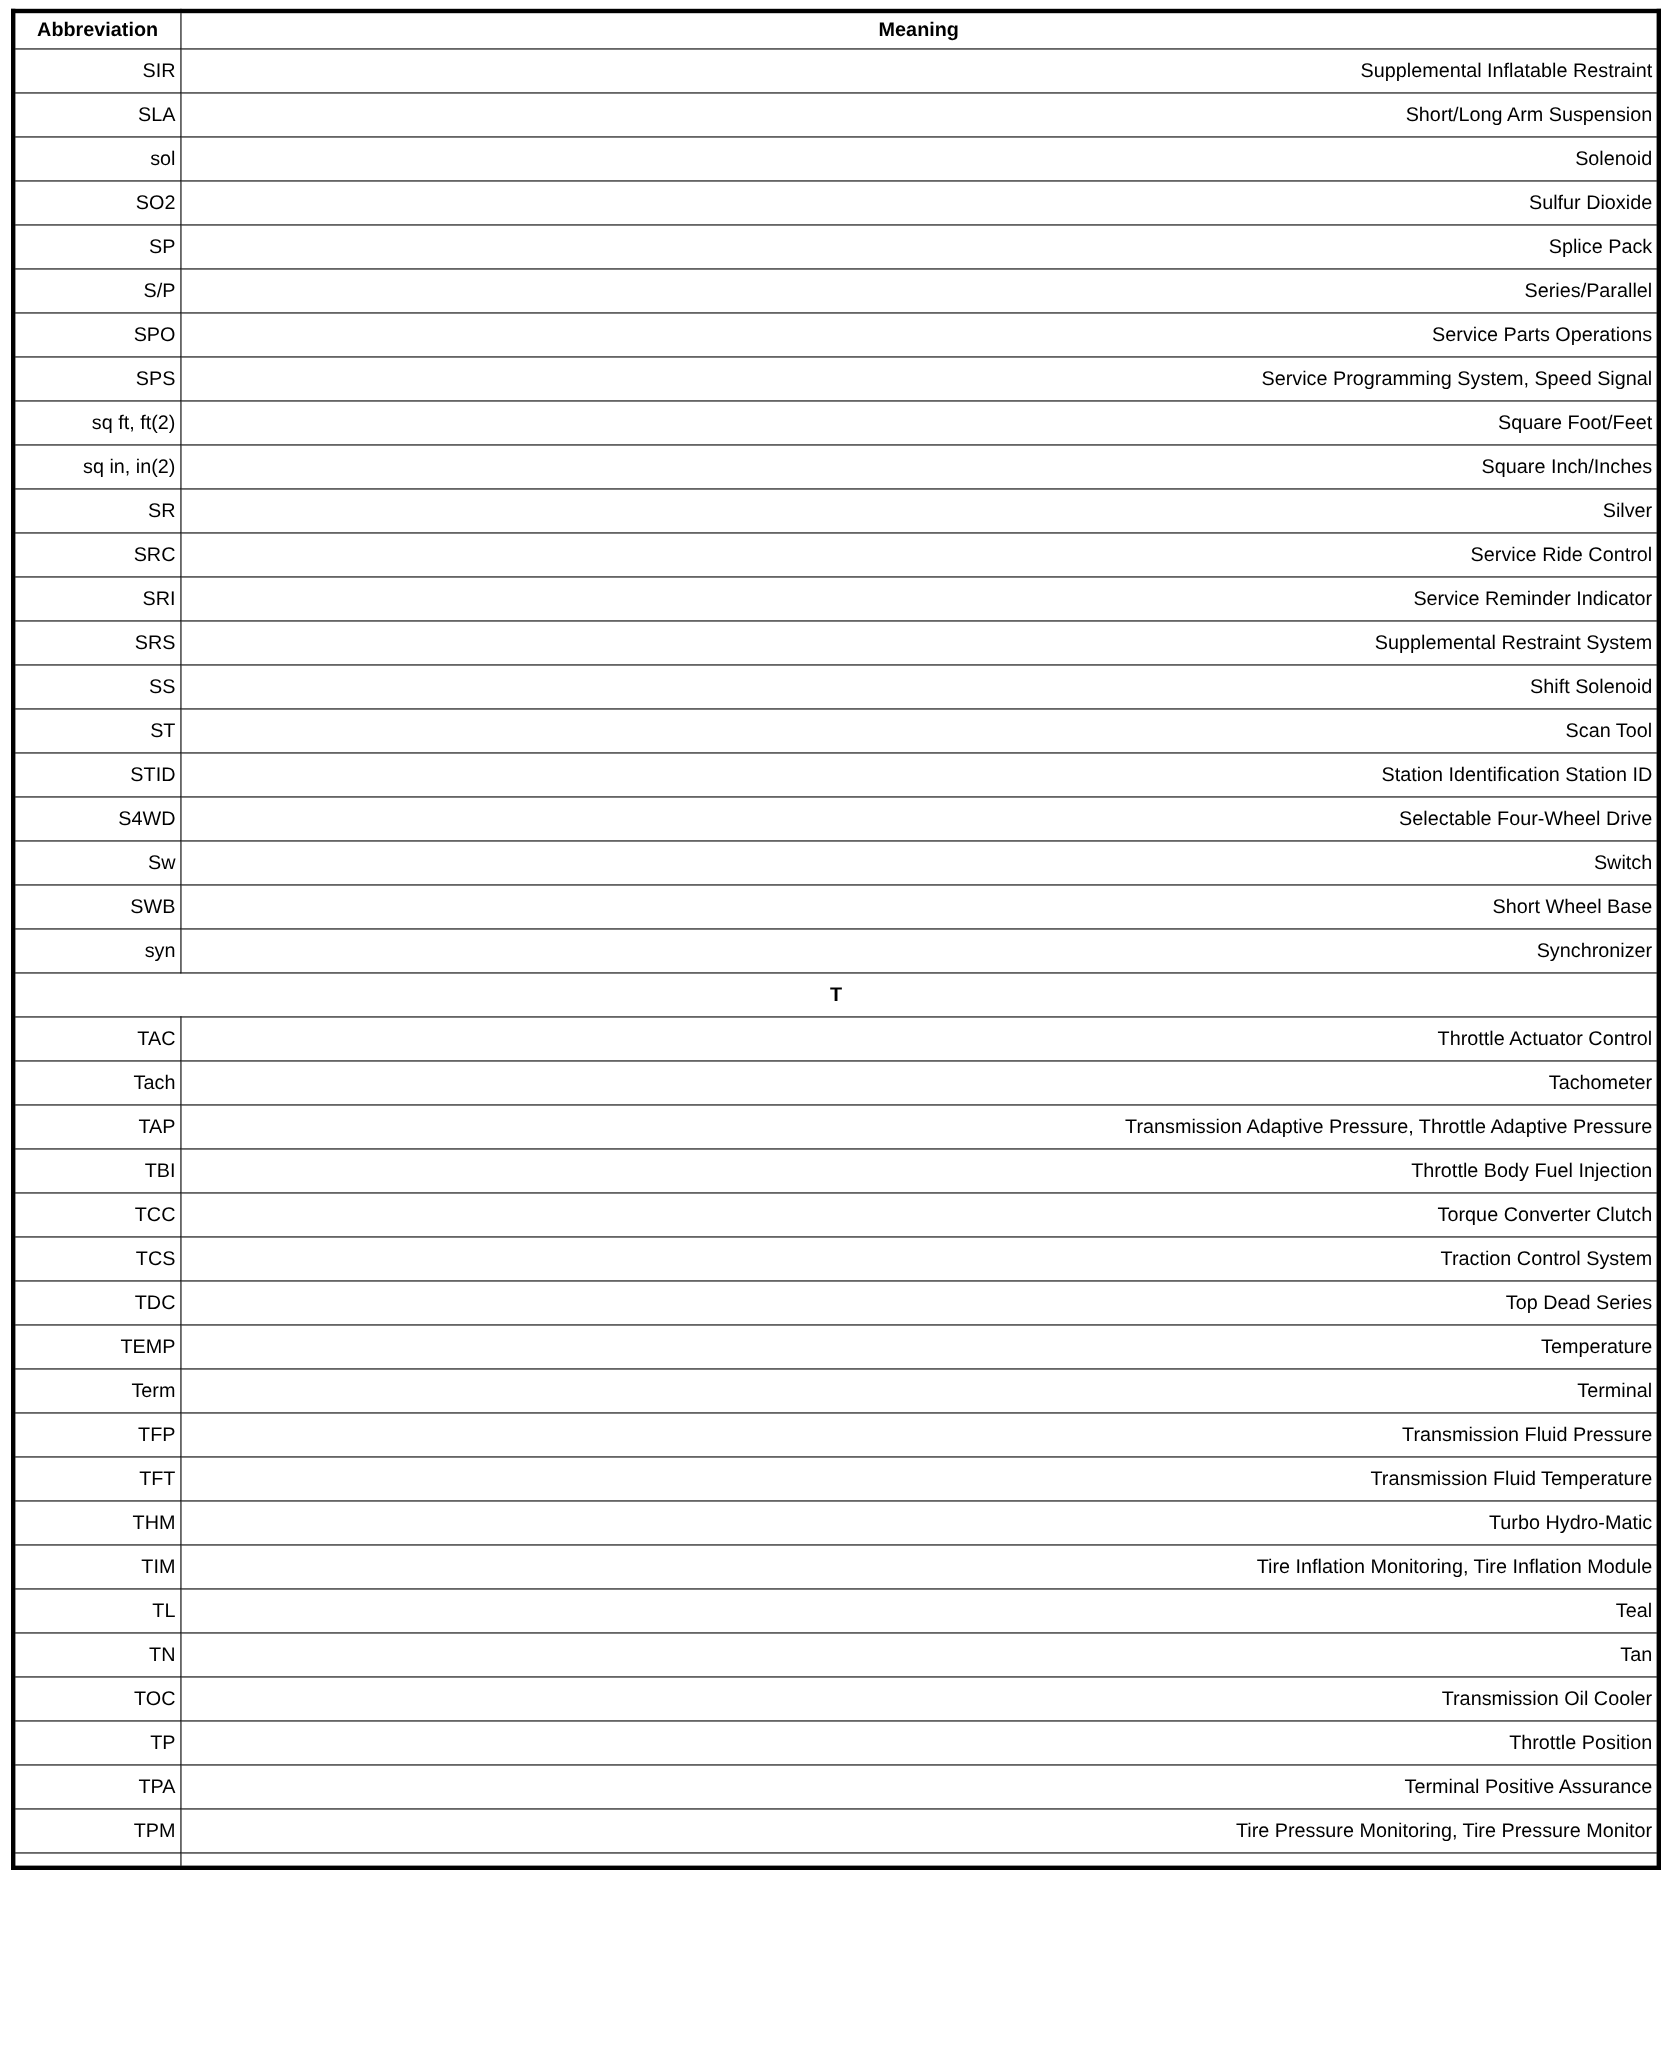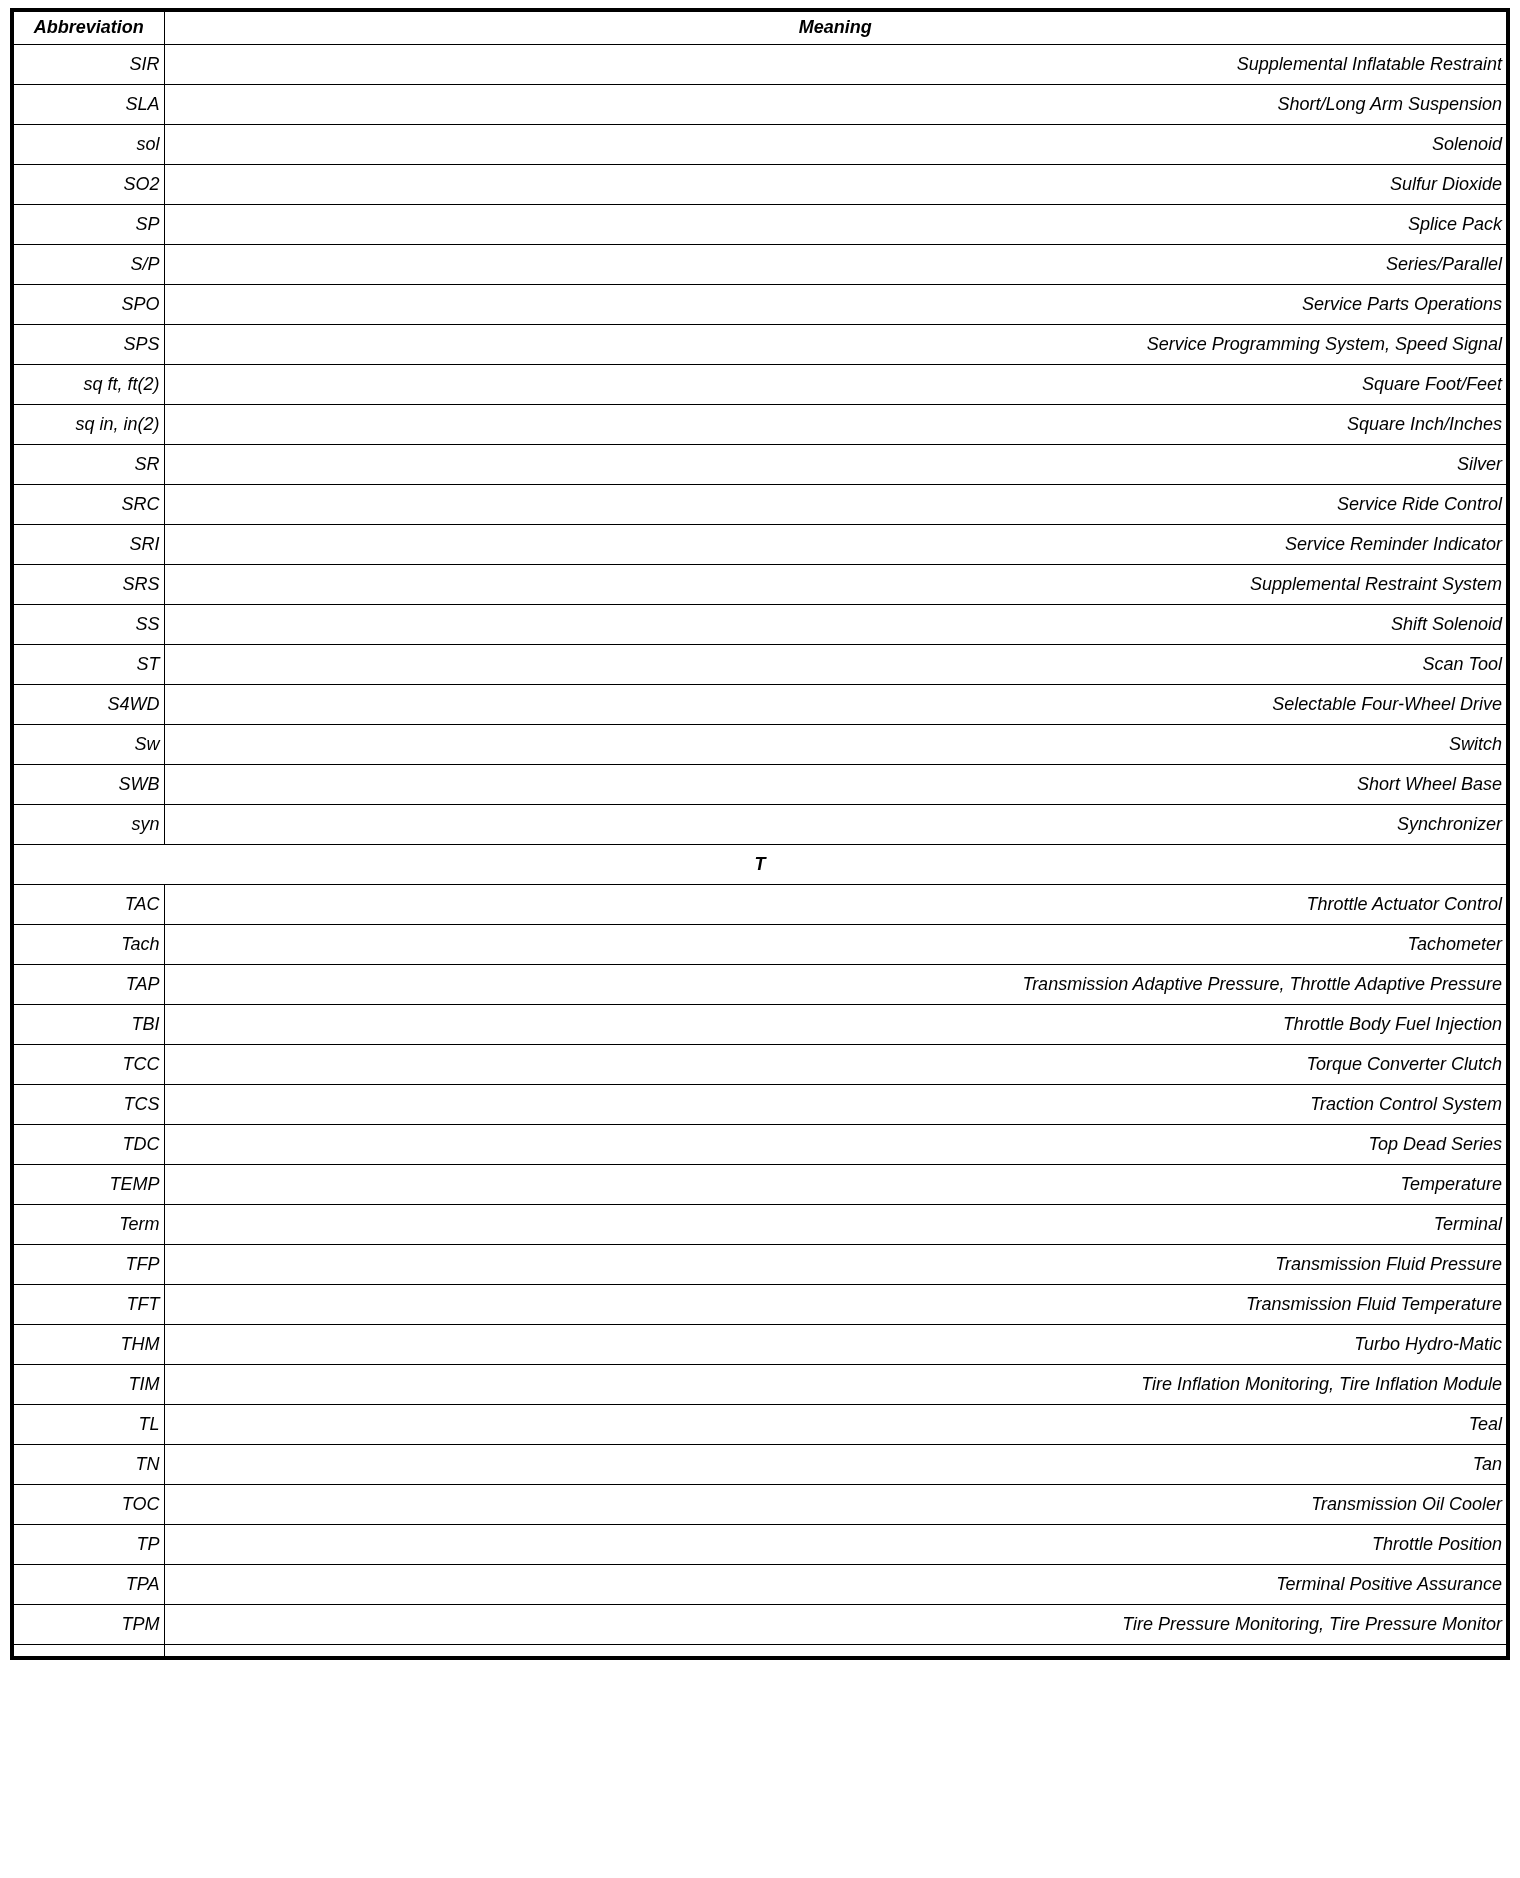--- a/index.html
+++ b/index.html
@@ -14,21 +14,20 @@
     height: 1878px;
     background: #ffffff;
     box-sizing: border-box;
     padding: 8px 10px;
   }
   table.abbr-table {
     width: 100%;
     border-collapse: collapse;
     table-layout: fixed;
     border: 4px solid #000000;
-    font-style: italic;
   }
   table.abbr-table th,
   table.abbr-table td {
     border: 1.5px solid #000000;
     font-size: 18px;
     box-sizing: border-box;
     overflow: hidden;
     white-space: nowrap;
   }
   col.abbr-col { width: 152px; }
@@ -138,20 +137,24 @@
         </tr>
         <tr>
           <td class="abbr-cell">SS</td>
           <td class="meaning-cell">Shift Solenoid</td>
         </tr>
         <tr>
           <td class="abbr-cell">ST</td>
           <td class="meaning-cell">Scan Tool</td>
         </tr>
         <tr>
+          <td class="abbr-cell">STID</td>
+          <td class="meaning-cell">Station Identification Station ID</td>
+        </tr>
+        <tr>
           <td class="abbr-cell">S4WD</td>
           <td class="meaning-cell">Selectable Four-Wheel Drive</td>
         </tr>
         <tr>
           <td class="abbr-cell">Sw</td>
           <td class="meaning-cell">Switch</td>
         </tr>
         <tr>
           <td class="abbr-cell">SWB</td>
           <td class="meaning-cell">Short Wheel Base</td>

